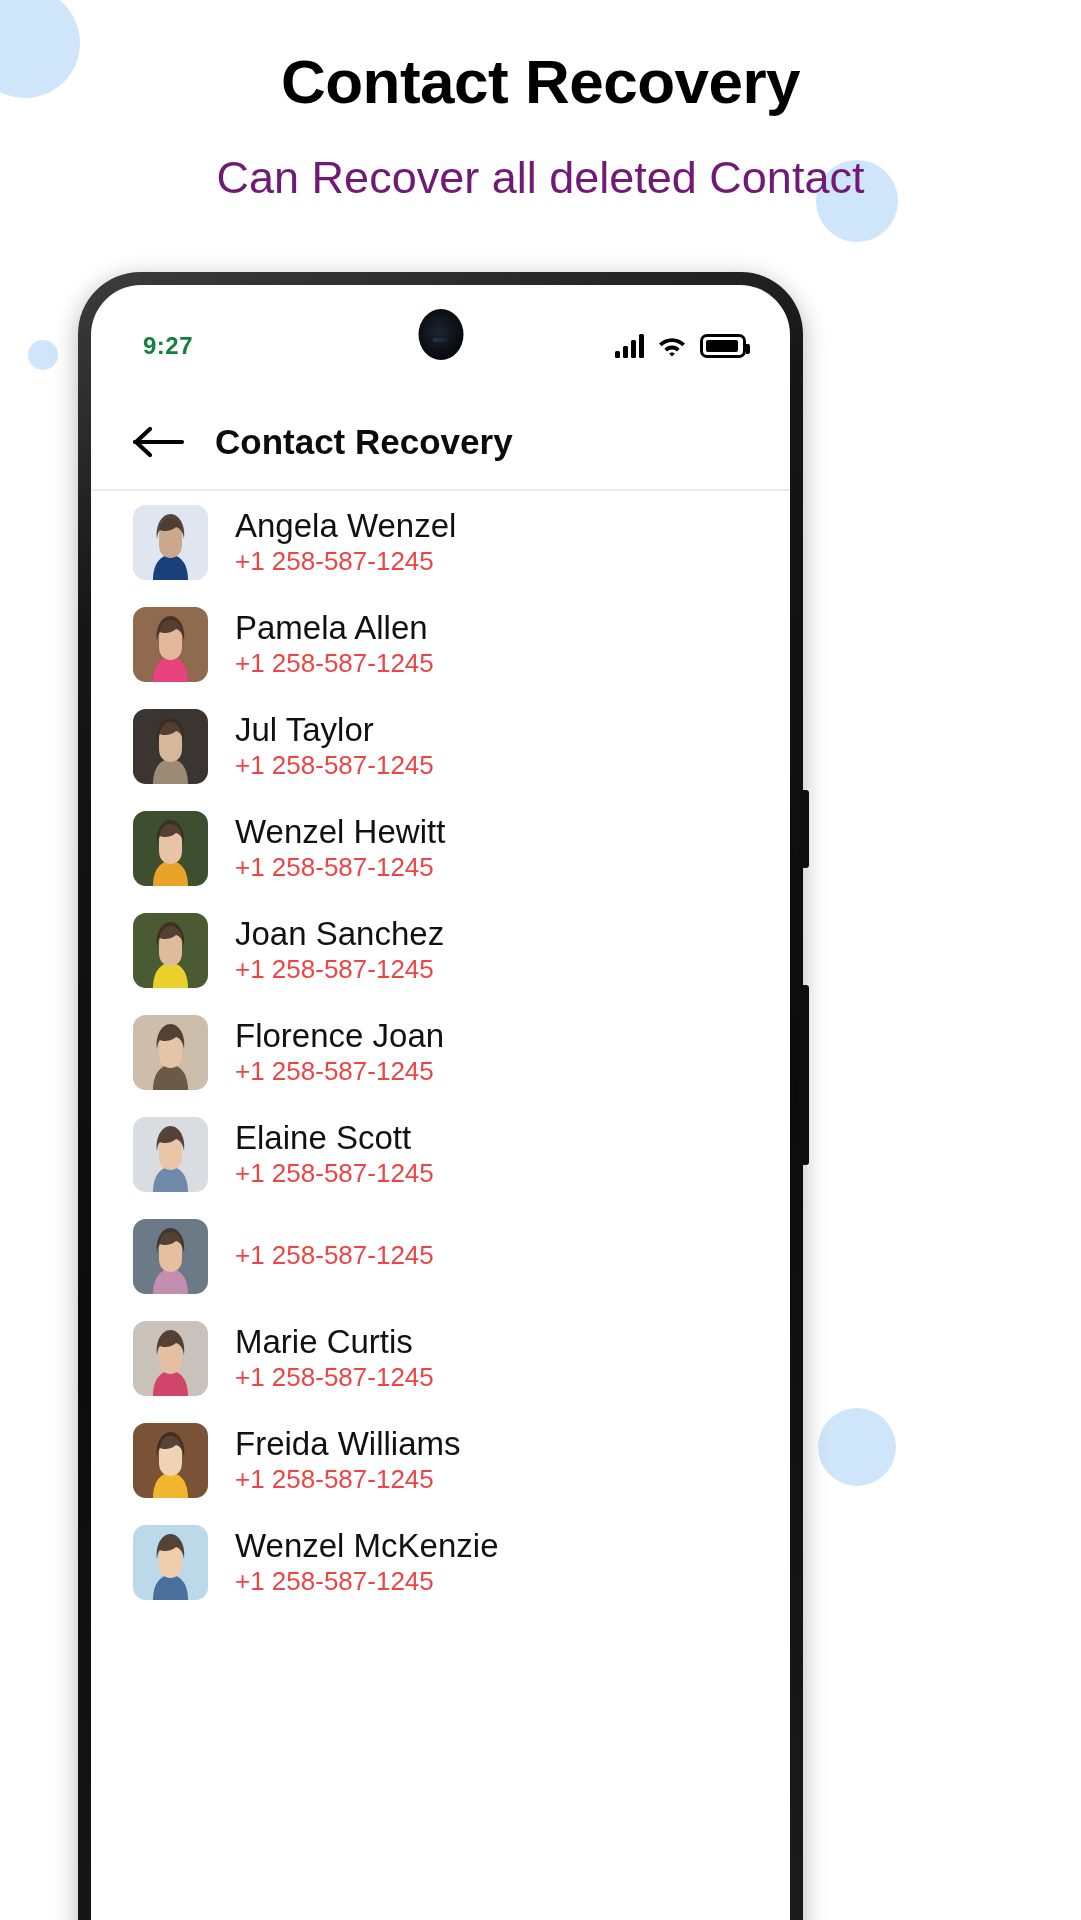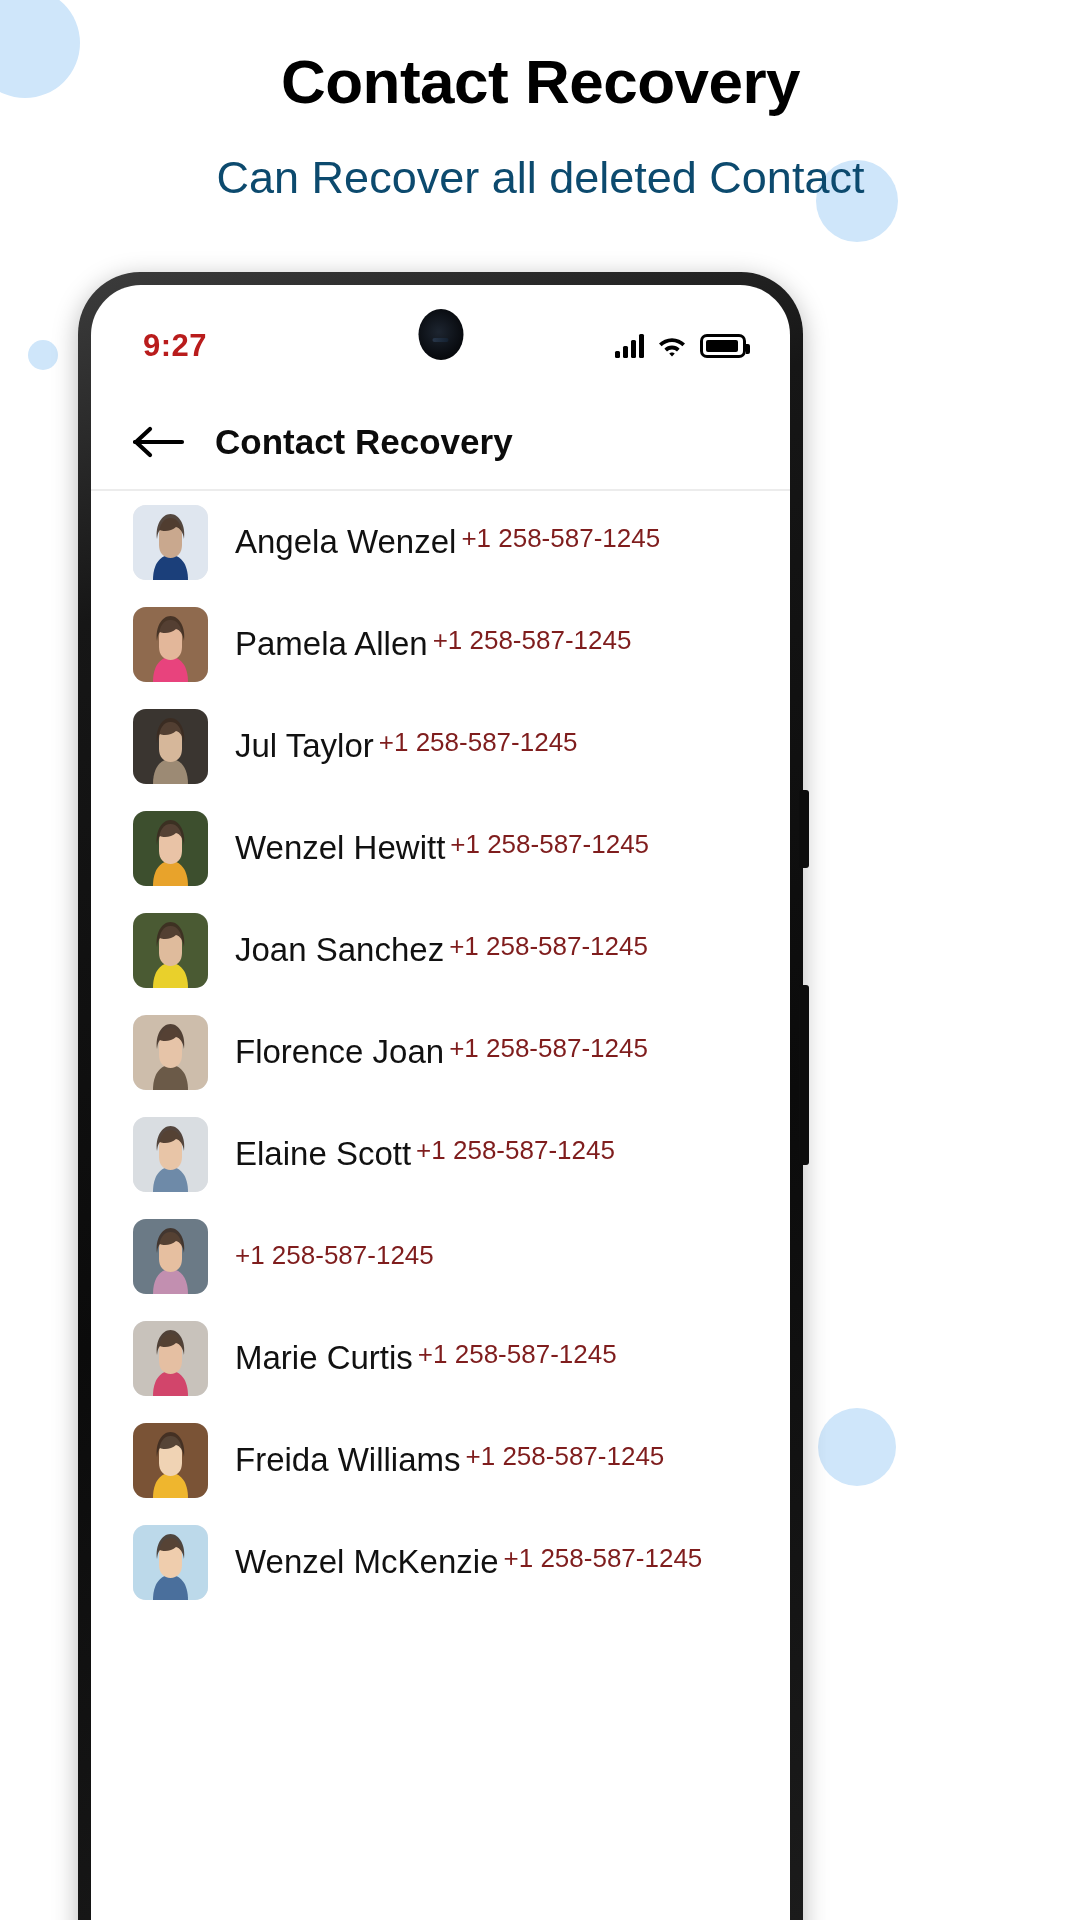--- a/index.html
+++ b/index.html
@@ -21,21 +21,21 @@
   
   .promo-title {
     position:absolute; top:46px; left:0; width:1081px;
     text-align:center;
     font-size:62px; font-weight:bold; color:#000000;
     letter-spacing:-0.5px;
   }
   .promo-sub {
     position:absolute; top:152px; left:0; width:1081px;
     text-align:center;
-    font-size:45px; font-weight:400; color:#0c4a6e;
+    font-size:45px; font-weight:400; color:#701a75;
   }
 
   
   .phone {
     position:absolute;
     left:78px; top:272px;
     width:725px; height:1700px;
     border-radius:62px 62px 0 0;
     background:linear-gradient(160deg,#3c3c3c 0%,#161616 18%,#0b0b0b 55%,#1c1c1c 100%);
     padding:13px 13px 0 13px;
@@ -67,21 +67,21 @@
     opacity:.85;
   }
 
   
   .statusbar {
     position:relative;
     height:96px;
     display:flex; align-items:center; justify-content:space-between;
     padding:26px 44px 0 52px;
   }
-  .clock { font-size:31px; font-weight:bold; color:#b91c1c; letter-spacing:.5px;text-align:center; }
+  .clock { font-size:24px; font-weight:bold; color:#15803d; letter-spacing:.5px;text-align:center; }
   .status-icons { display:flex; align-items:center; gap:13px; }
 
   .sig { display:flex; align-items:flex-end; gap:3px; height:24px; }
   .sig i { display:block; width:5px; background:#000; border-radius:1.5px; }
   .sig i:nth-child(1){ height:7px; }
   .sig i:nth-child(2){ height:12px; }
   .sig i:nth-child(3){ height:18px; }
   .sig i:nth-child(4){ height:24px; }
 
   .wifi { width:30px; height:24px; position:relative; }
@@ -114,23 +114,23 @@
     height:102px;
   }
   .avatar {
     width:75px; height:75px; flex:none;
     border-radius:13px;
     overflow:hidden;
     background:#e9e9ec;
     position:relative;
   }
   .avatar svg { display:block; width:100%; height:100%; }
-  .c-text { display:flex; flex-direction:row; gap:5px; }
+  .c-text { display:flex; flex-direction:column; gap:5px; }
   .c-name { font-size:33px; color:#111111; line-height:1.05; }
-  .c-phone { font-size:26px; color:#7f1d1d; line-height:1.05; }
+  .c-phone { font-size:26px; color:#ef4444; line-height:1.05; }
 </style>
 </head>
 <body>
 
 <div class="deco" id="deco-tl"></div>
 <div class="deco" id="deco-r1"></div>
 <div class="deco" id="deco-l1"></div>
 <div class="deco" id="deco-r2"></div>
 
 <div class="promo-title">Contact Recovery</div>

